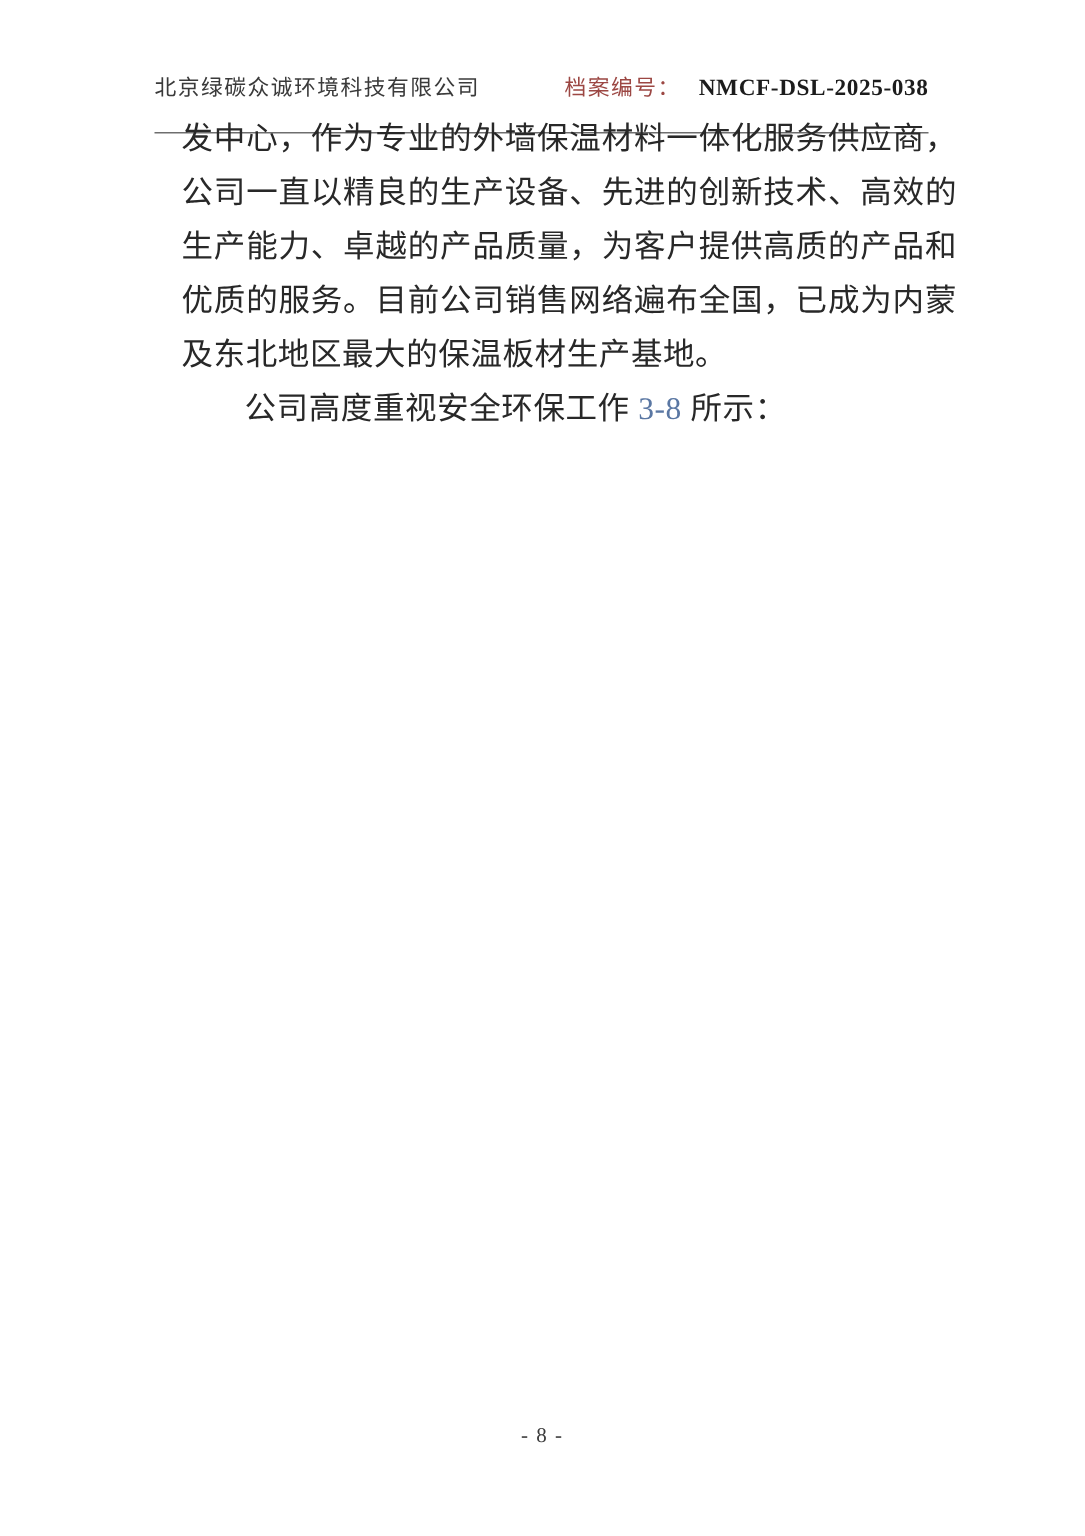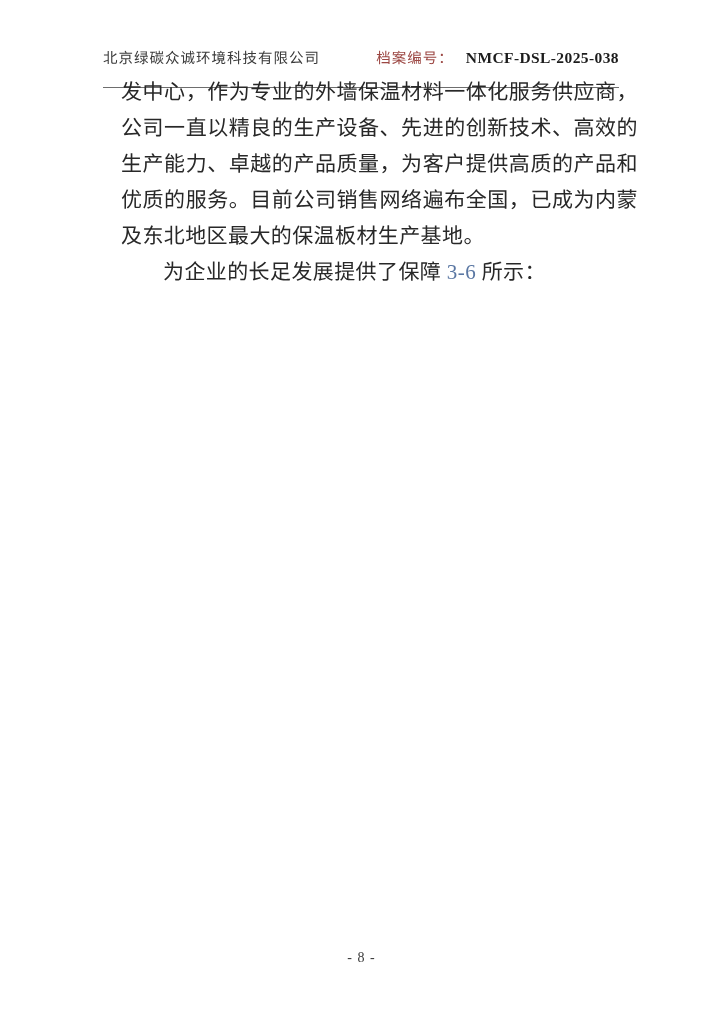--- a/index.html
+++ b/index.html
@@ -93,21 +93,21 @@
   <div class="header">
     <span class="header-company">北京绿碳众诚环境科技有限公司</span>
     <span class="header-right">
       <span class="file-label">档案编号：</span><span class="file-value">NMCF-DSL-2025-038</span>
     </span>
   </div>
 
   <div class="content">
     <p class="continued">发中心，作为专业的外墙保温材料一体化服务供应商，公司一直以精良的生产设备、先进的创新技术、高效的生产能力、卓越的产品质量，为客户提供高质的产品和优质的服务。目前公司销售网络遍布全国，已成为内蒙及东北地区最大的保温板材生产基地。</p>
     <p>
-      <span>为企业的长足发展提供了保障 </span><span class="fig-ref">3-6</span><span> 所示：</span>
+      <span>公司高度重视安全环保工作 </span><span class="fig-ref">3-8</span><span> 所示：</span>
     </p>
   </div>
 
   <div class="footer">
     <span>- 8 -</span>
   </div>
 
 </div>
 
 </body></html>

